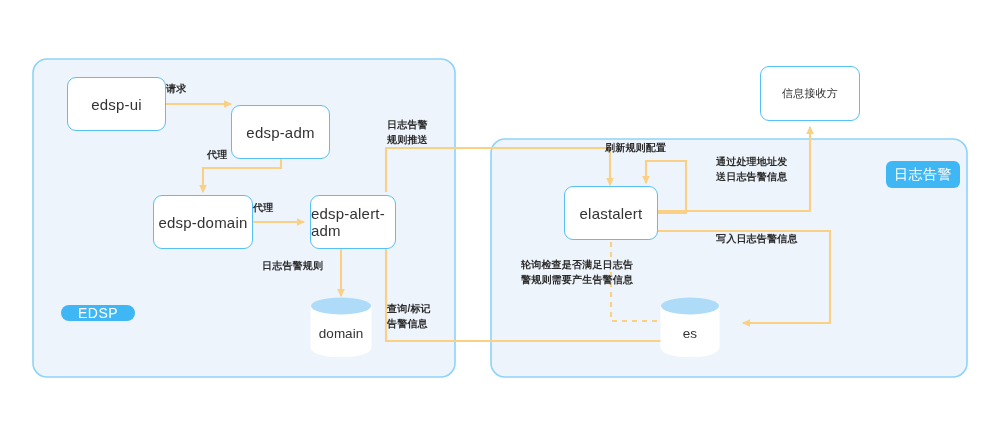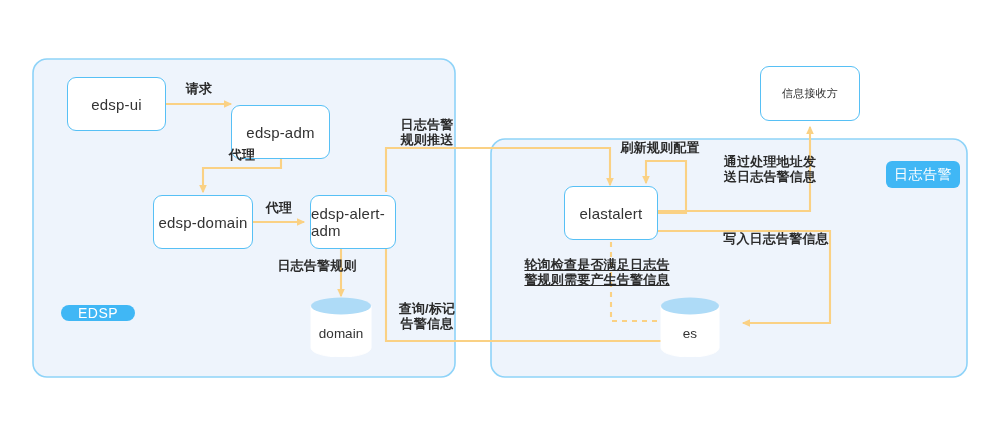--- a/index.html
+++ b/index.html
@@ -18,22 +18,22 @@
   }
   .node.cn{font-size:11px;color:#2b2b2b;}
 
   .badge{
     position:absolute;background:#40B7F5;color:#ffffff;border-radius:6px;
     display:flex;align-items:center;justify-content:center;font-size:14px;
     letter-spacing:.5px;z-index:6;
   }
 
   .edge-label{
-    position:absolute;color:#2b2b2b;font-size:13px;line-height:14.5px;
-    text-align:center;white-space:pre-line;font-weight:bold;z-index:7;
+    position:absolute;color:#2b2b2b;font-size:10px;line-height:14.5px;
+    text-align:left;white-space:pre-line;font-weight:bold;z-index:7;
     letter-spacing:.2px;
   }
 
   .cyl{position:absolute;z-index:5;}
   .cyl .lbl{
     position:absolute;left:0;right:0;top:50%;transform:translateY(-50%);
     text-align:center;font-size:13.5px;color:#333;margin-top:6px;
   }
 </style>
 </head>
@@ -130,21 +130,21 @@
   <div class="edge-label" style="left:387px;top:302px;width:80px;">查询/标记
 告警信息</div>
 
   <div class="edge-label" style="left:605px;top:141px;width:110px;">刷新规则配置</div>
 
   <div class="edge-label" style="left:716px;top:155px;width:108px;">通过处理地址发
 送日志告警信息</div>
 
   <div class="edge-label" style="left:716px;top:232px;width:120px;">写入日志告警信息</div>
 
-  <div class="edge-label" style="left:521px;top:258px;width:152px;text-decoration:underline;">轮询检查是否满足日志告
+  <div class="edge-label" style="left:521px;top:258px;width:152px;">轮询检查是否满足日志告
 警规则需要产生告警信息</div>
 
   <div class="badge" style="left:61px;top:305px;width:74px;height:16px;border-radius:9px;">
     <span>EDSP</span>
   </div>
 
   <div class="badge" style="left:886px;top:161px;width:74px;height:27px;">
     <span>日志告警</span>
   </div>
 

